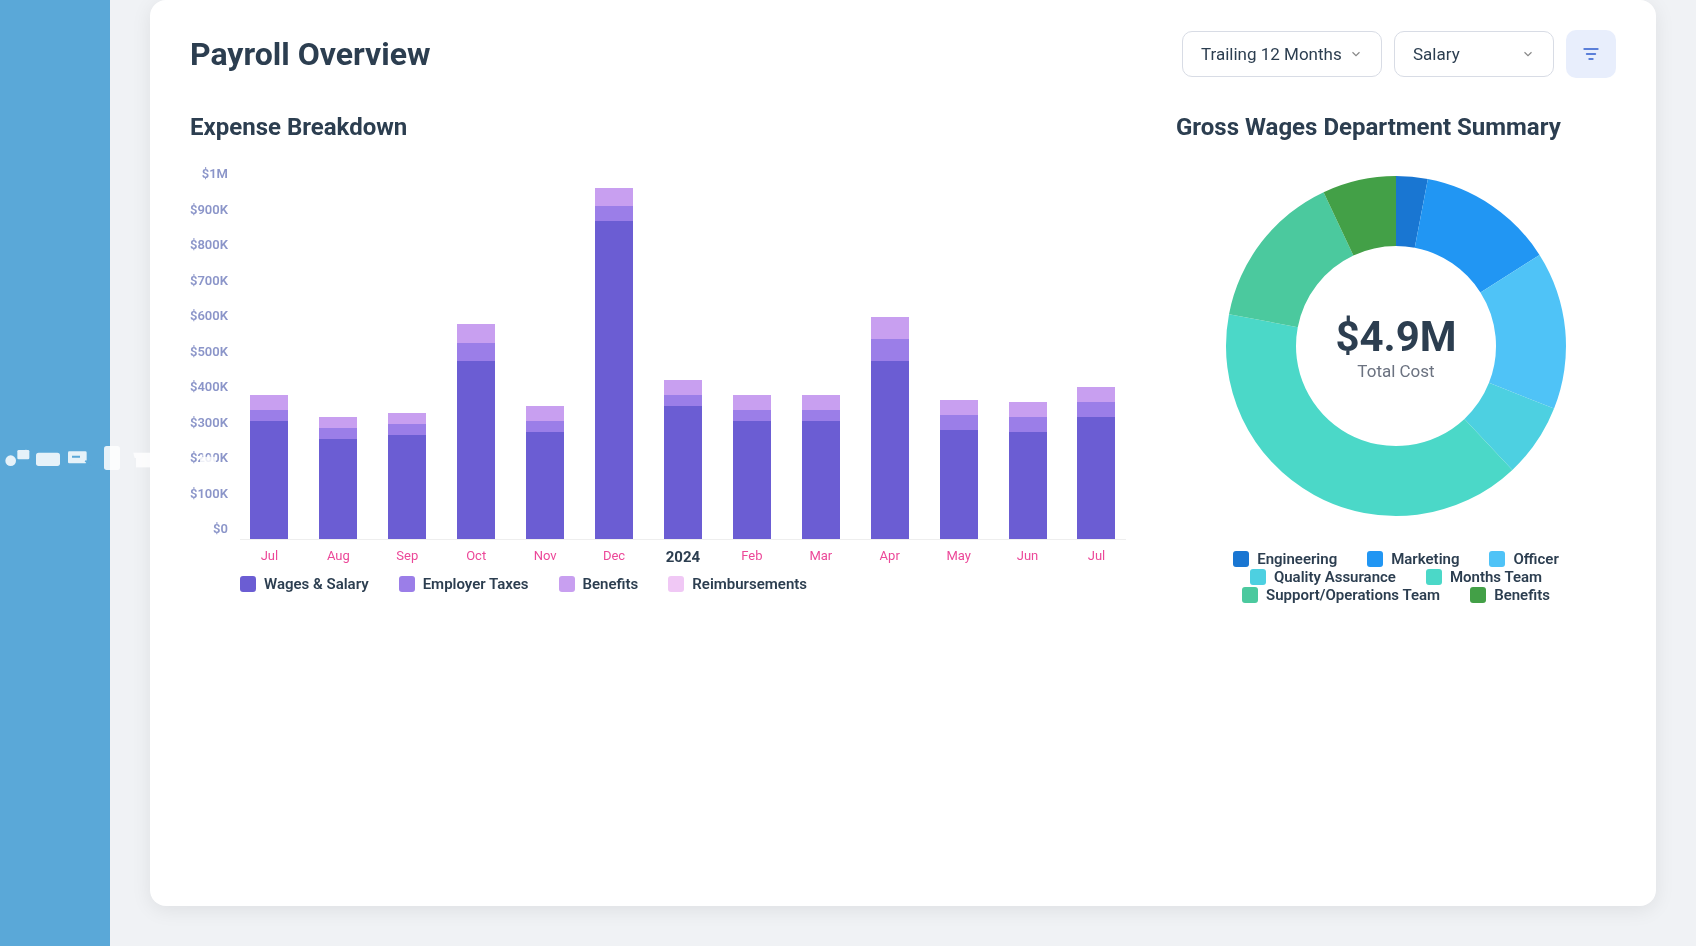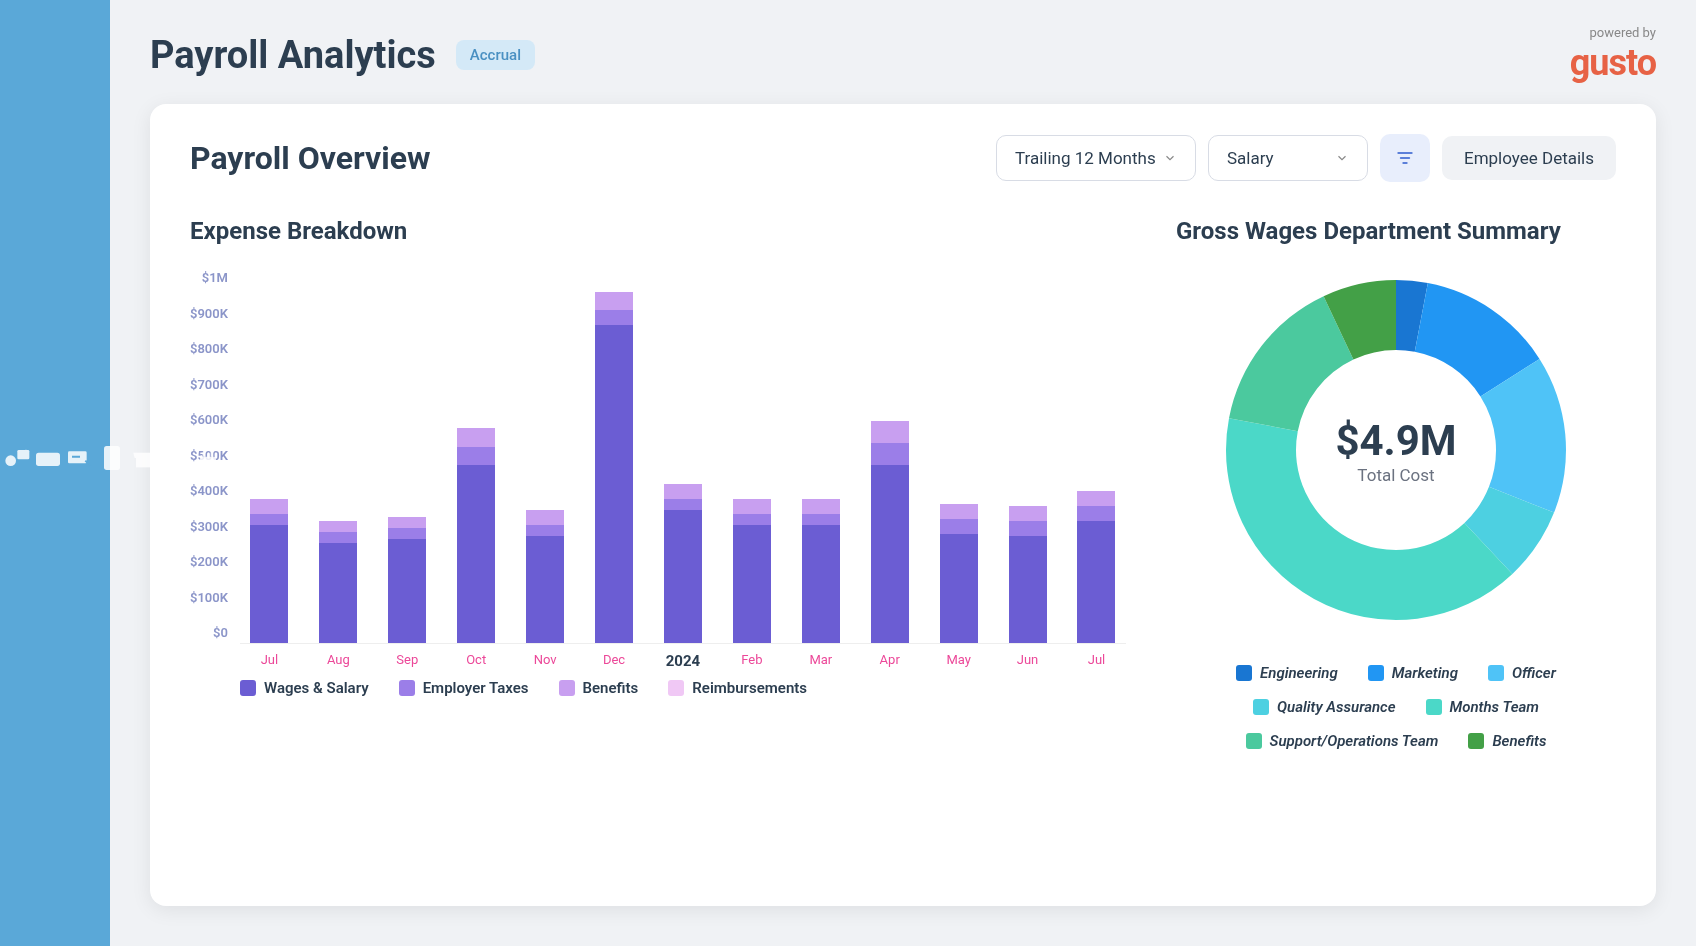--- a/index.html
+++ b/index.html
@@ -41,21 +41,21 @@
 .x-label { flex: 1; text-align: center; font-size: 13px; color: #ec4899; font-weight: 400; }
 .x-label.bold { color: #2c3e50; font-weight: 700; font-size: 15px; }
 .bar-legend { display: flex; gap: 30px; margin-top: 9px; padding-left: 50px; }
 .legend-item { display: flex; align-items: center; gap: 8px; font-size: 15px; color: #2c3e50; font-weight: 600; }
 .swatch { width: 16px; height: 16px; border-radius: 3px; }
 .donut-section { flex: 0 0 440px; }
 .donut-wrap { position: relative; width: 360px; height: 360px; margin: 0 auto; }
 .donut-center { position: absolute; top: 50%; left: 50%; transform: translate(-50%, -50%); text-align: center; }
 .donut-value { font-size: 42px; font-weight: 700; color: #2c3e50; }
 .donut-label { font-size: 17px; color: #6b7280; }
-.donut-legend { display: flex; flex-wrap: wrap; gap: 16px 30px; margin-top: 34px; justify-content: center; font-style: italic; }
+.donut-legend { display: flex; flex-wrap: wrap; gap: 0 30px; margin-top: 24px; justify-content: center; }
 .d-legend-item { display: flex; align-items: center; gap: 8px; font-size: 15px; color: #2c3e50; font-weight: 600; }
 </style>
 </head>
 <body>
 
 <div class="app">
   <div class="sidebar">
     <div class="logo">
       <svg viewBox="0 0 80 60">
           <path fill="#fff" d="M20 15c-8 0-15 7-15 15s7 15 15 15h40c8 0 15-7 15-15s-7-15-15-15c0-8-7-15-15-15s-15 7-15 15h-10z"></path>
@@ -103,30 +103,20 @@
       </div>
     <div class="nav-icon">
         <svg viewBox="0 0 24 24">
           <rect x="6" y="11" width="12" height="9" rx="2"></rect>
           <path d="M9 11V8a3 3 0 016 0v3" fill="none" stroke="#fff" stroke-width="2"></path>
         </svg>
       </div>
   </div>
 
   <div class="main">
-    <div class="header">
-      <div class="header-left">
-        <div class="page-title">Payroll Analytics</div>
-        <div class="badge">Accrual</div>
-      </div>
-      <div class="header-right">
-        <div class="powered-by">powered by</div>
-        <div class="gusto-logo">gusto</div>
-      </div>
-    </div>
 
     <div class="card">
       <div class="card-header">
         <div class="section-title">Payroll Overview</div>
         <div class="controls">
           <div class="dropdown">
             <span>Trailing 12 Months</span>
             <svg class="chevron" viewBox="0 0 24 24">
                 <path d="M6 9l6 6 6-6" fill="none" stroke="#888" stroke-width="2"></path>
               </svg>
@@ -135,21 +125,20 @@
             <span>Salary</span>
             <svg class="chevron" viewBox="0 0 24 24">
                 <path d="M6 9l6 6 6-6" fill="none" stroke="#888" stroke-width="2"></path>
               </svg>
           </div>
           <div class="filter-btn">
             <svg width="20" height="20" viewBox="0 0 24 24">
                 <path d="M4 6h16M7 12h10M10 18h4" stroke="#5b7fd9" stroke-width="2.5" stroke-linecap="round"></path>
               </svg>
           </div>
-          <div class="detail-btn">Employee Details</div>
         </div>
       </div>
 
       <div class="charts">
         <div class="chart-section">
           <div class="chart-title">Expense Breakdown</div>
           <div class="bar-chart-area">
             <div class="y-axis" id="y-axis">
                 <div class="y-tick">$1M</div>
                 <div class="y-tick">$900K</div>

